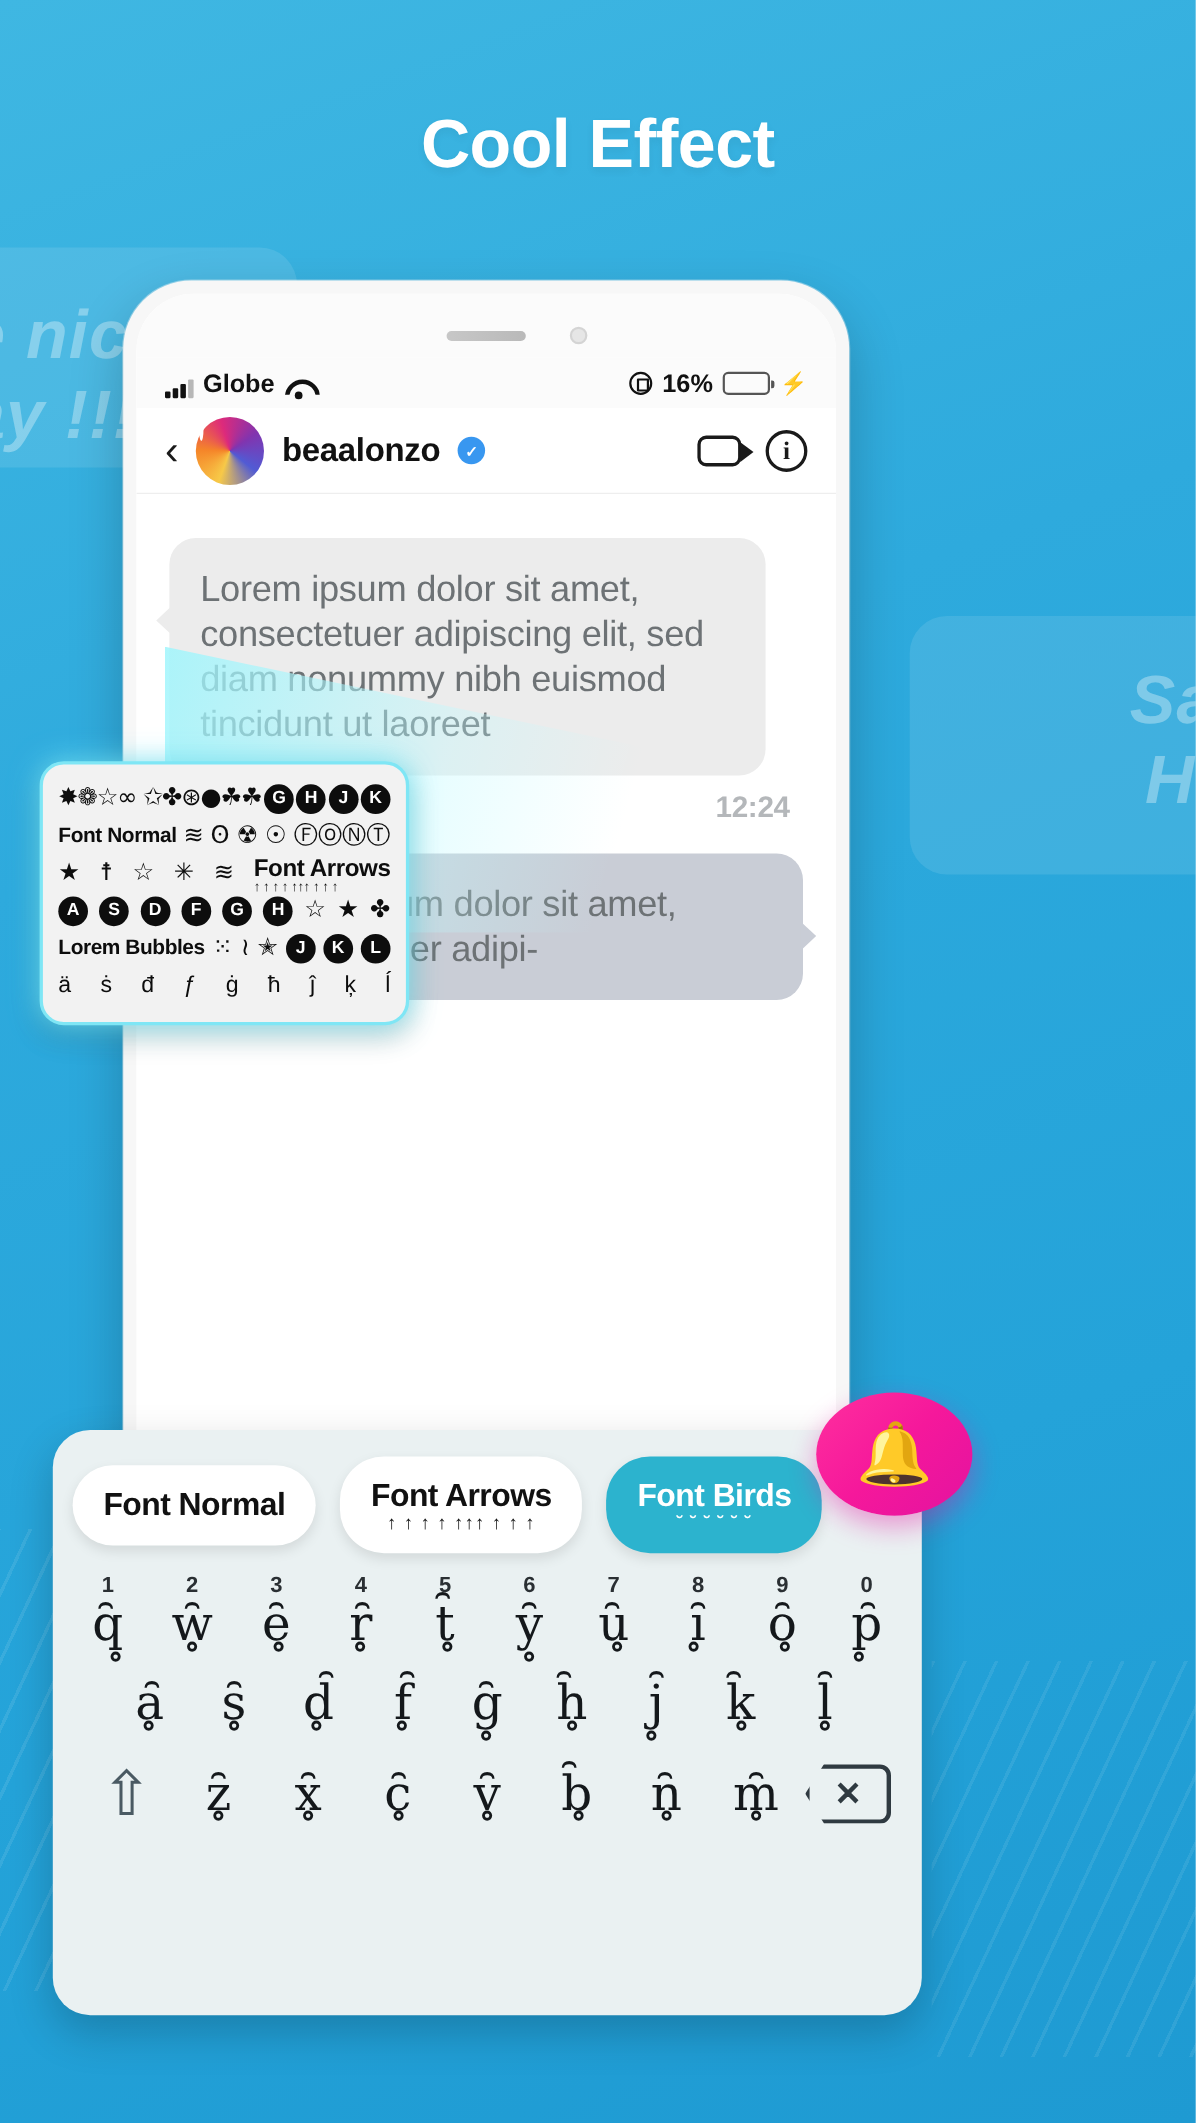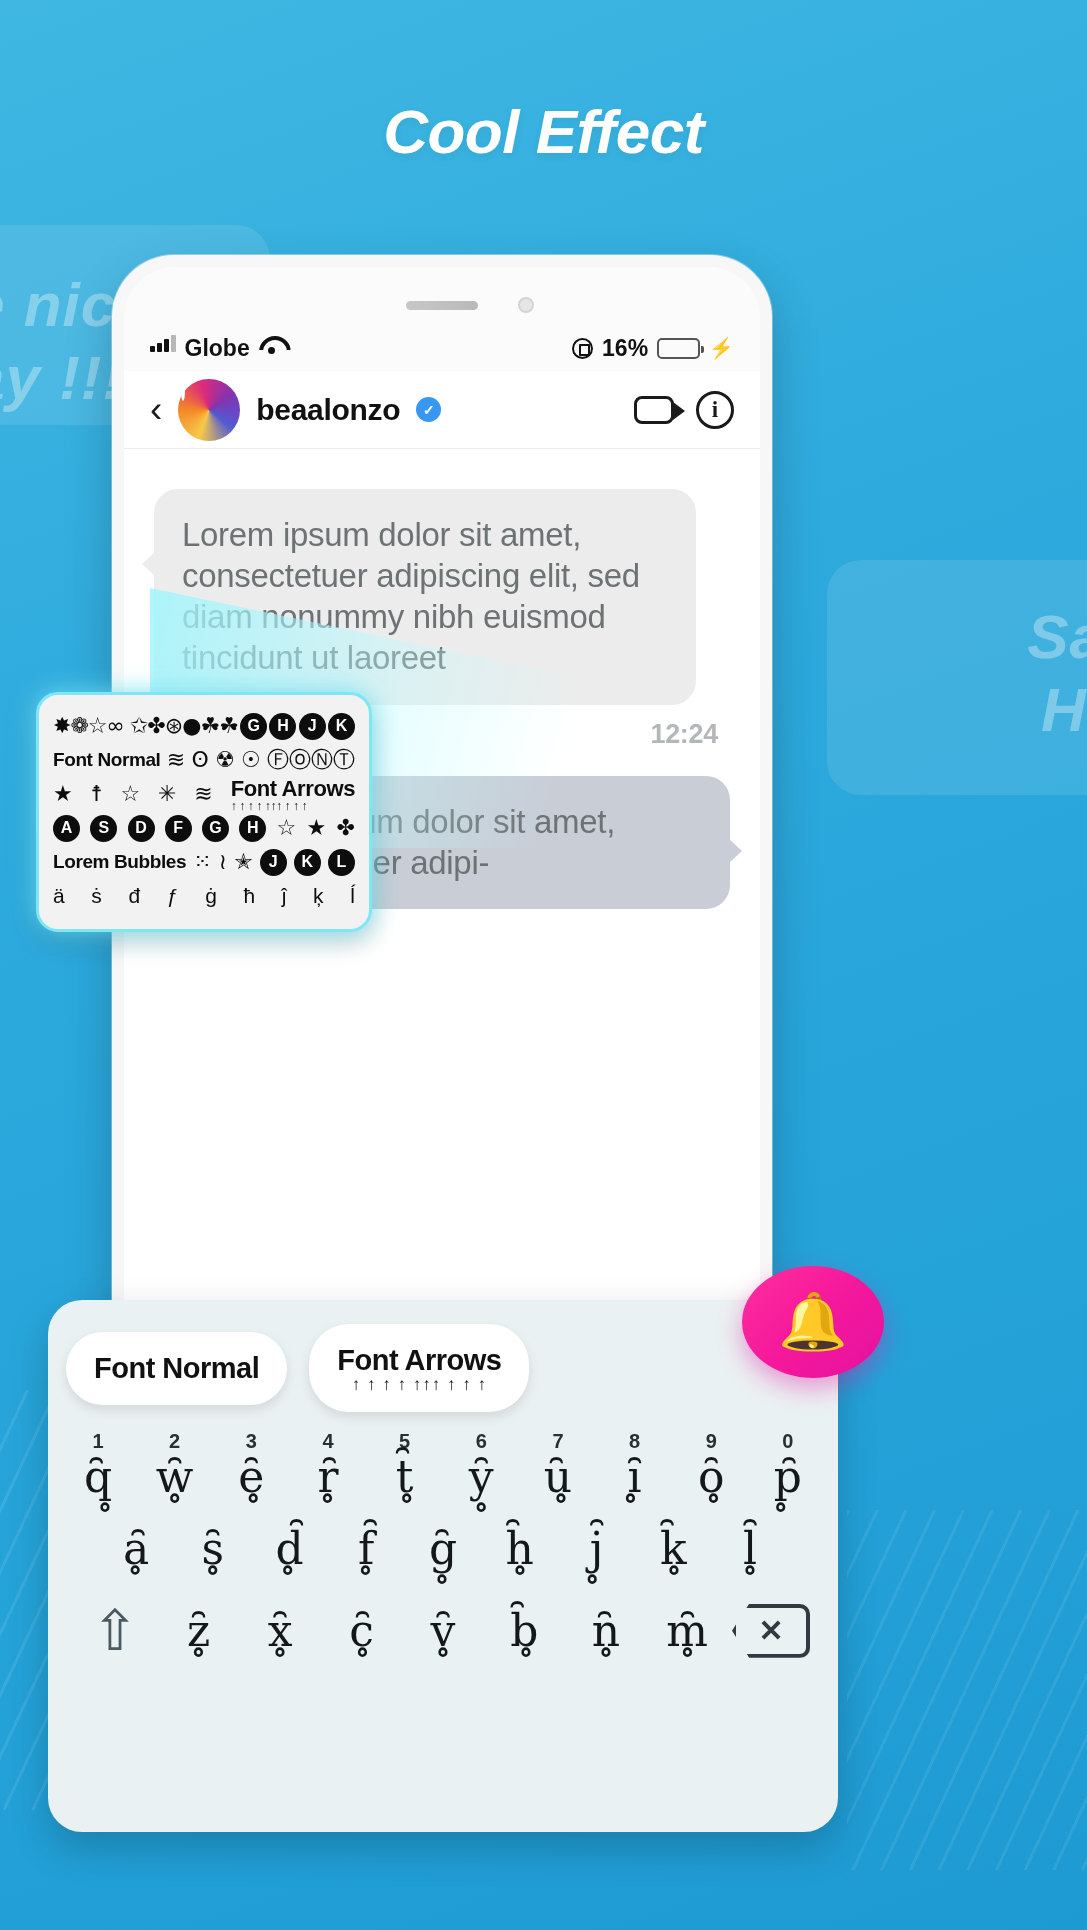--- a/index.html
+++ b/index.html
@@ -44,21 +44,20 @@
 
   
   .headline {
     position: absolute; top: 96px; left: 0; right: 0;
     text-align: center;
     color: #ffffff;
     font-size: 62px;
     font-weight: bold;
     letter-spacing: -0.5px;
     text-shadow: 0 3px 8px rgba(0,0,0,0.06);
-    font-style: italic;
   }
 
   
   .phone {
     position: absolute;
     left: 112px; top: 255px;
     width: 660px; height: 1345px;
     background: #f7f7f7;
     border-radius: 62px;
     box-shadow: 0 22px 48px rgba(0,0,0,0.22), 0 0 0 1px rgba(255,255,255,0.4);
@@ -82,21 +81,21 @@
     width: 16px; height: 16px; border-radius: 50%;
     background: #e6e6e6; border: 2px solid #d4d4d4;
   }
 
   
   .statusbar {
     height: 46px; display: flex; align-items: center;
     padding: 0 26px; background: #fbfbfb;
     font-size: 23px; font-weight: bold; color: #111;
   }
-  .sb-left { display:flex; align-items:flex-start; gap:9px; }
+  .sb-left { display:flex; align-items:flex-end; gap:9px; }
   .sig-bars { display:flex; align-items:flex-end; gap:2.5px; height:17px; }
   .sig-bars i { width: 4.5px; background: #111; border-radius: 1px; display:block; }
   .sig-bars i:nth-child(1){height:6px}
   .sig-bars i:nth-child(2){height:9px}
   .sig-bars i:nth-child(3){height:13px}
   .sig-bars i:nth-child(4){height:17px; background:#b7b7b7}
   .carrier { font-size: 23px; font-weight: 600; }
   .wifi-ic { width: 24px; height: 18px; position: relative; }
   .wifi-ic::before{
     content:""; position:absolute; left:0; top:1px; width:24px; height:24px;
@@ -390,20 +389,21 @@
       <span class="fp-dec">ķ</span>
       <span class="fp-dec">ĺ</span>
     </div>
   </div>
 
 <div class="kb-sheet">
 
   <div class="tabs-row" id="tabs-row">
       <div class="tab"><span>Font Normal</span></div>
       <div class="tab"><span>Font Arrows</span><span class="deco">↑ ↑ ↑ ↑  ↑↑↑ ↑  ↑  ↑</span></div>
+      <div class="tab active"><span>Font Birds</span><span class="deco">˘ ˘ ˘  ˘ ˘ ˘</span></div>
     </div>
 
   <div class="bell-badge">
     <span class="bell">🔔</span>
   </div>
 
   <div class="kb-rows">
     <div class="kb-row r1" id="kb-row1">
         <span class="key">
           <span class="key-num">1</span>

